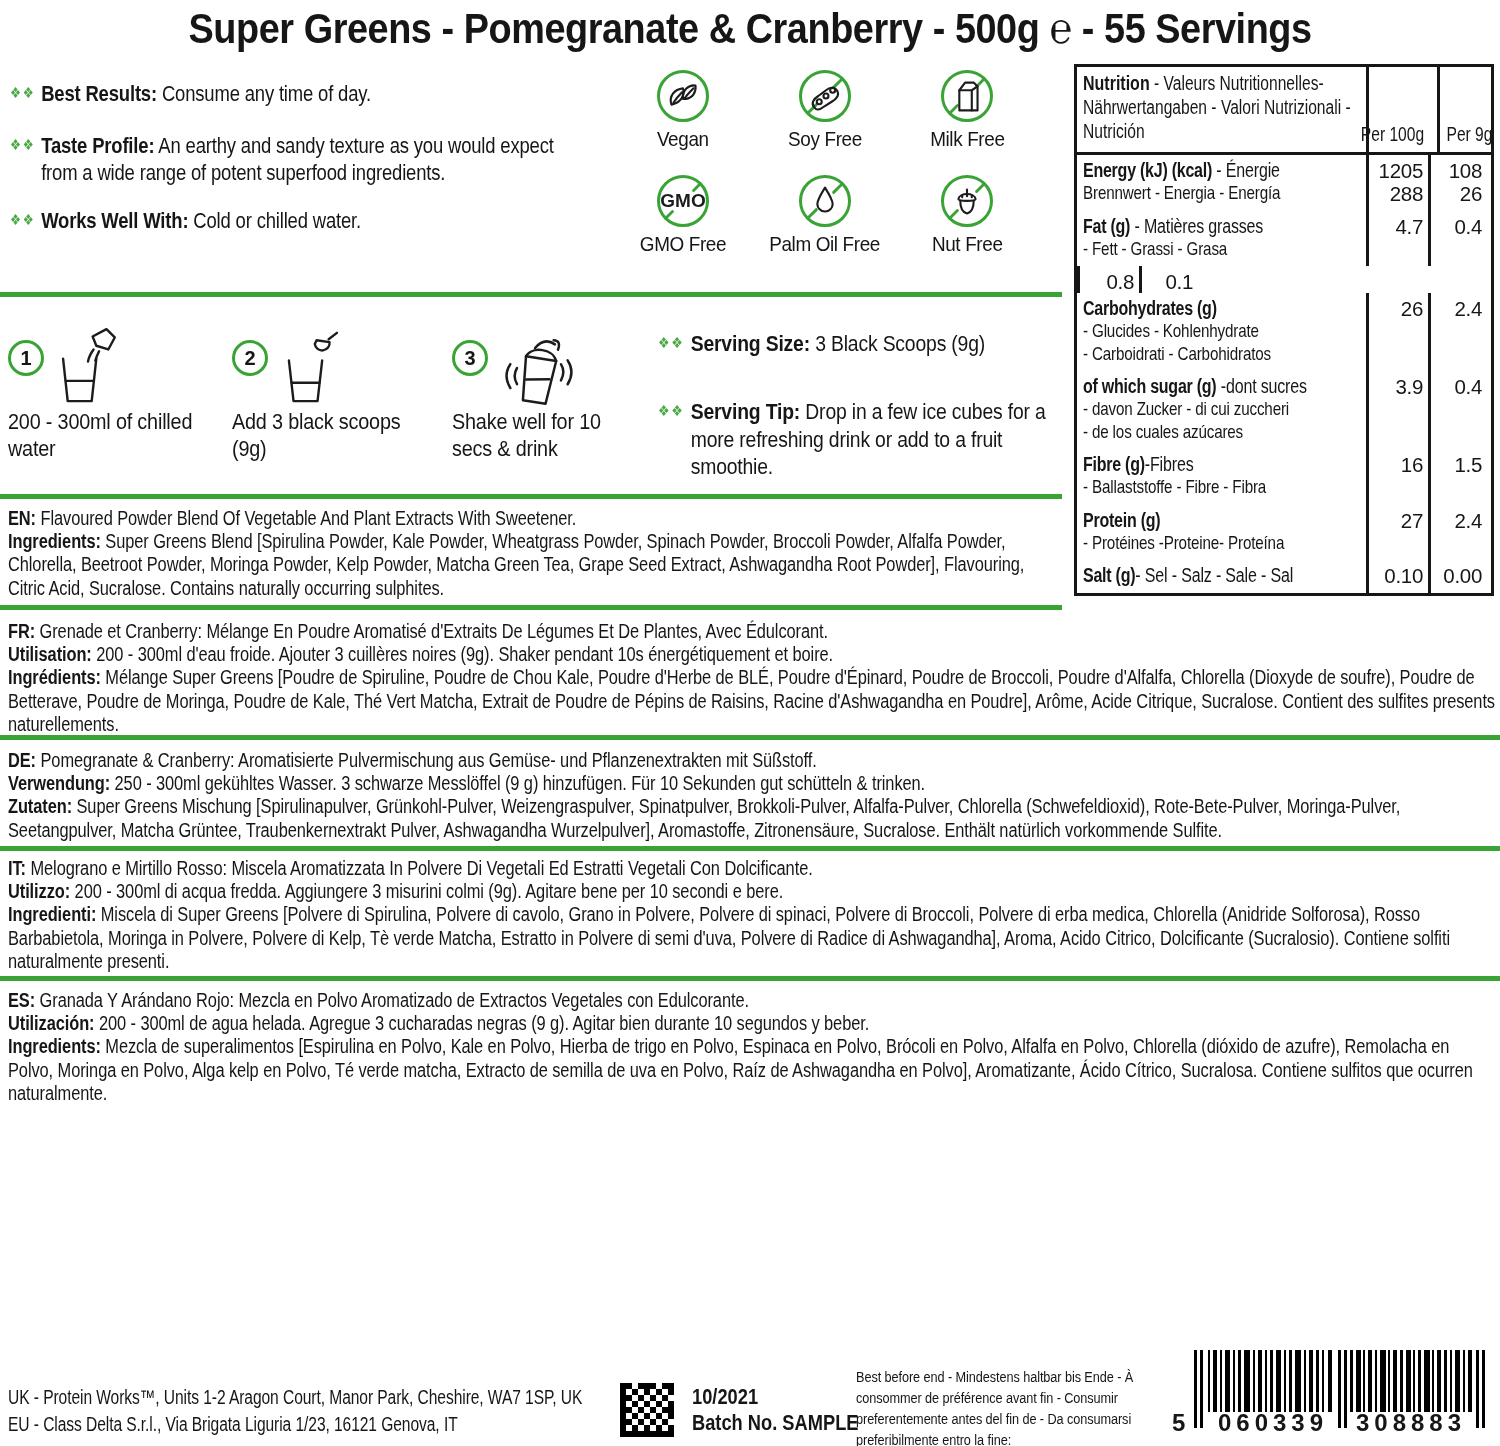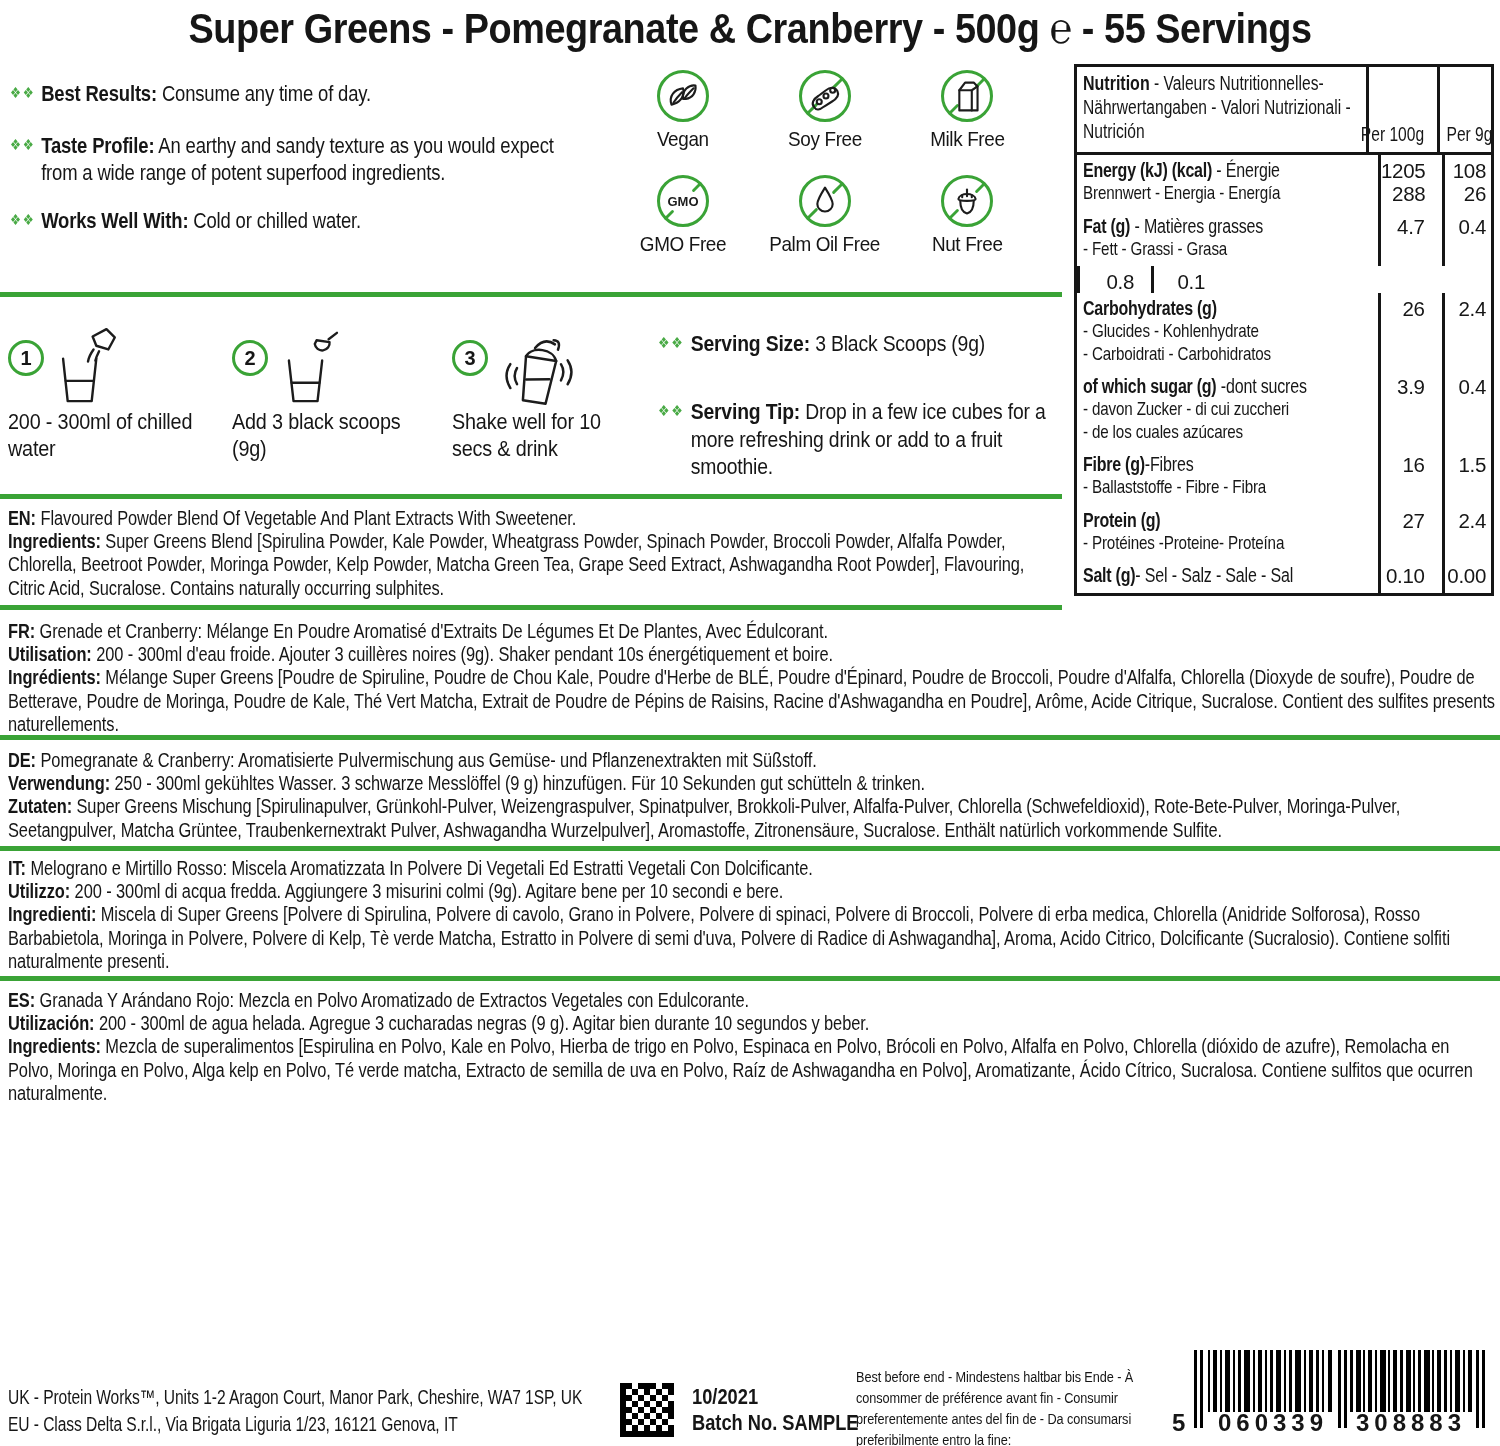--- a/index.html
+++ b/index.html
@@ -26,34 +26,34 @@
   .b-row p{margin:0;font-size:22.5px;line-height:27.5px;letter-spacing:-0.2px;}
   .mb1{margin-bottom:24px;} .mb2{margin-bottom:20px;}
 
   
   .badges{position:absolute;left:612px;top:70px;width:426px;display:grid;grid-template-columns:repeat(3,142px);row-gap:24px;}
   .badge{display:flex;flex-direction:column;align-items:center;}
   .bcircle{width:52px;height:52px;border:3px solid var(--green);border-radius:50%;position:relative;display:flex;align-items:center;justify-content:center;box-sizing:border-box;}
   .badge-label{font-size:21px;margin-top:5px;letter-spacing:-0.4px;white-space:nowrap;transform:scaleX(.9);}
   .bicon{stroke:#1c1c1c;fill:none;stroke-width:2.2;stroke-linecap:round;stroke-linejoin:round;}
   .slash{stroke:var(--green);stroke-width:3;}
-  .gmo-text{position:absolute;font-size:13px;font-weight:bold;letter-spacing:0;color:#1c1c1c;}
+  .gmo-text{position:absolute;font-size:19px;font-weight:bold;letter-spacing:0;color:#1c1c1c;}
 
   
   .ntable{position:absolute;left:1074px;top:64px;width:420px;border:3.5px solid var(--ink);box-sizing:border-box;background:#fff;}
   .nhead{display:flex;border-bottom:3px solid var(--ink);height:88px;box-sizing:border-box;}
   .nlab{width:289px;box-sizing:border-box;padding:4px 8px 0 6px;overflow:visible;}
   .labwrap{width:355px;transform:scaleX(.8);transform-origin:left top;}
   .labwrap > div{white-space:nowrap;}
   .nhead .labwrap{white-space:normal;font-size:19.5px;line-height:24px;}
   .nhead .labwrap b{font-size:20px;}
   .ncol{width:62px;box-sizing:border-box;border-left:3px solid var(--ink);display:flex;align-items:flex-end;justify-content:flex-end;padding:0 4px 6px 0;}
   .ncol.c2{width:59px;margin-left:9px;}
   .ncol span{display:inline-block;white-space:nowrap;font-size:19.5px;transform:scaleX(.8);transform-origin:right bottom;}
-  .nrow{display:flex;gap:12px;}
+  .nrow{display:flex;}
   .nrow .nlab{padding:4px 0 6px 6px;}
   .nmain{font-size:20px;line-height:23px;letter-spacing:-0.2px;}
   .nmain b{letter-spacing:-0.3px;}
   .nsub{font-size:19px;line-height:22.5px;letter-spacing:-0.2px;}
   .nv{width:62px;box-sizing:border-box;border-left:3px solid var(--ink);text-align:right;padding:4px 5px 0 0;font-size:20.5px;line-height:23px;letter-spacing:-0.3px;}
   .nv.nv2{width:59px;}
 
   
   .step{position:absolute;top:326px;width:205px;}
   .s1{left:8px;} .s2{left:232px;} .s3{left:452px;}

